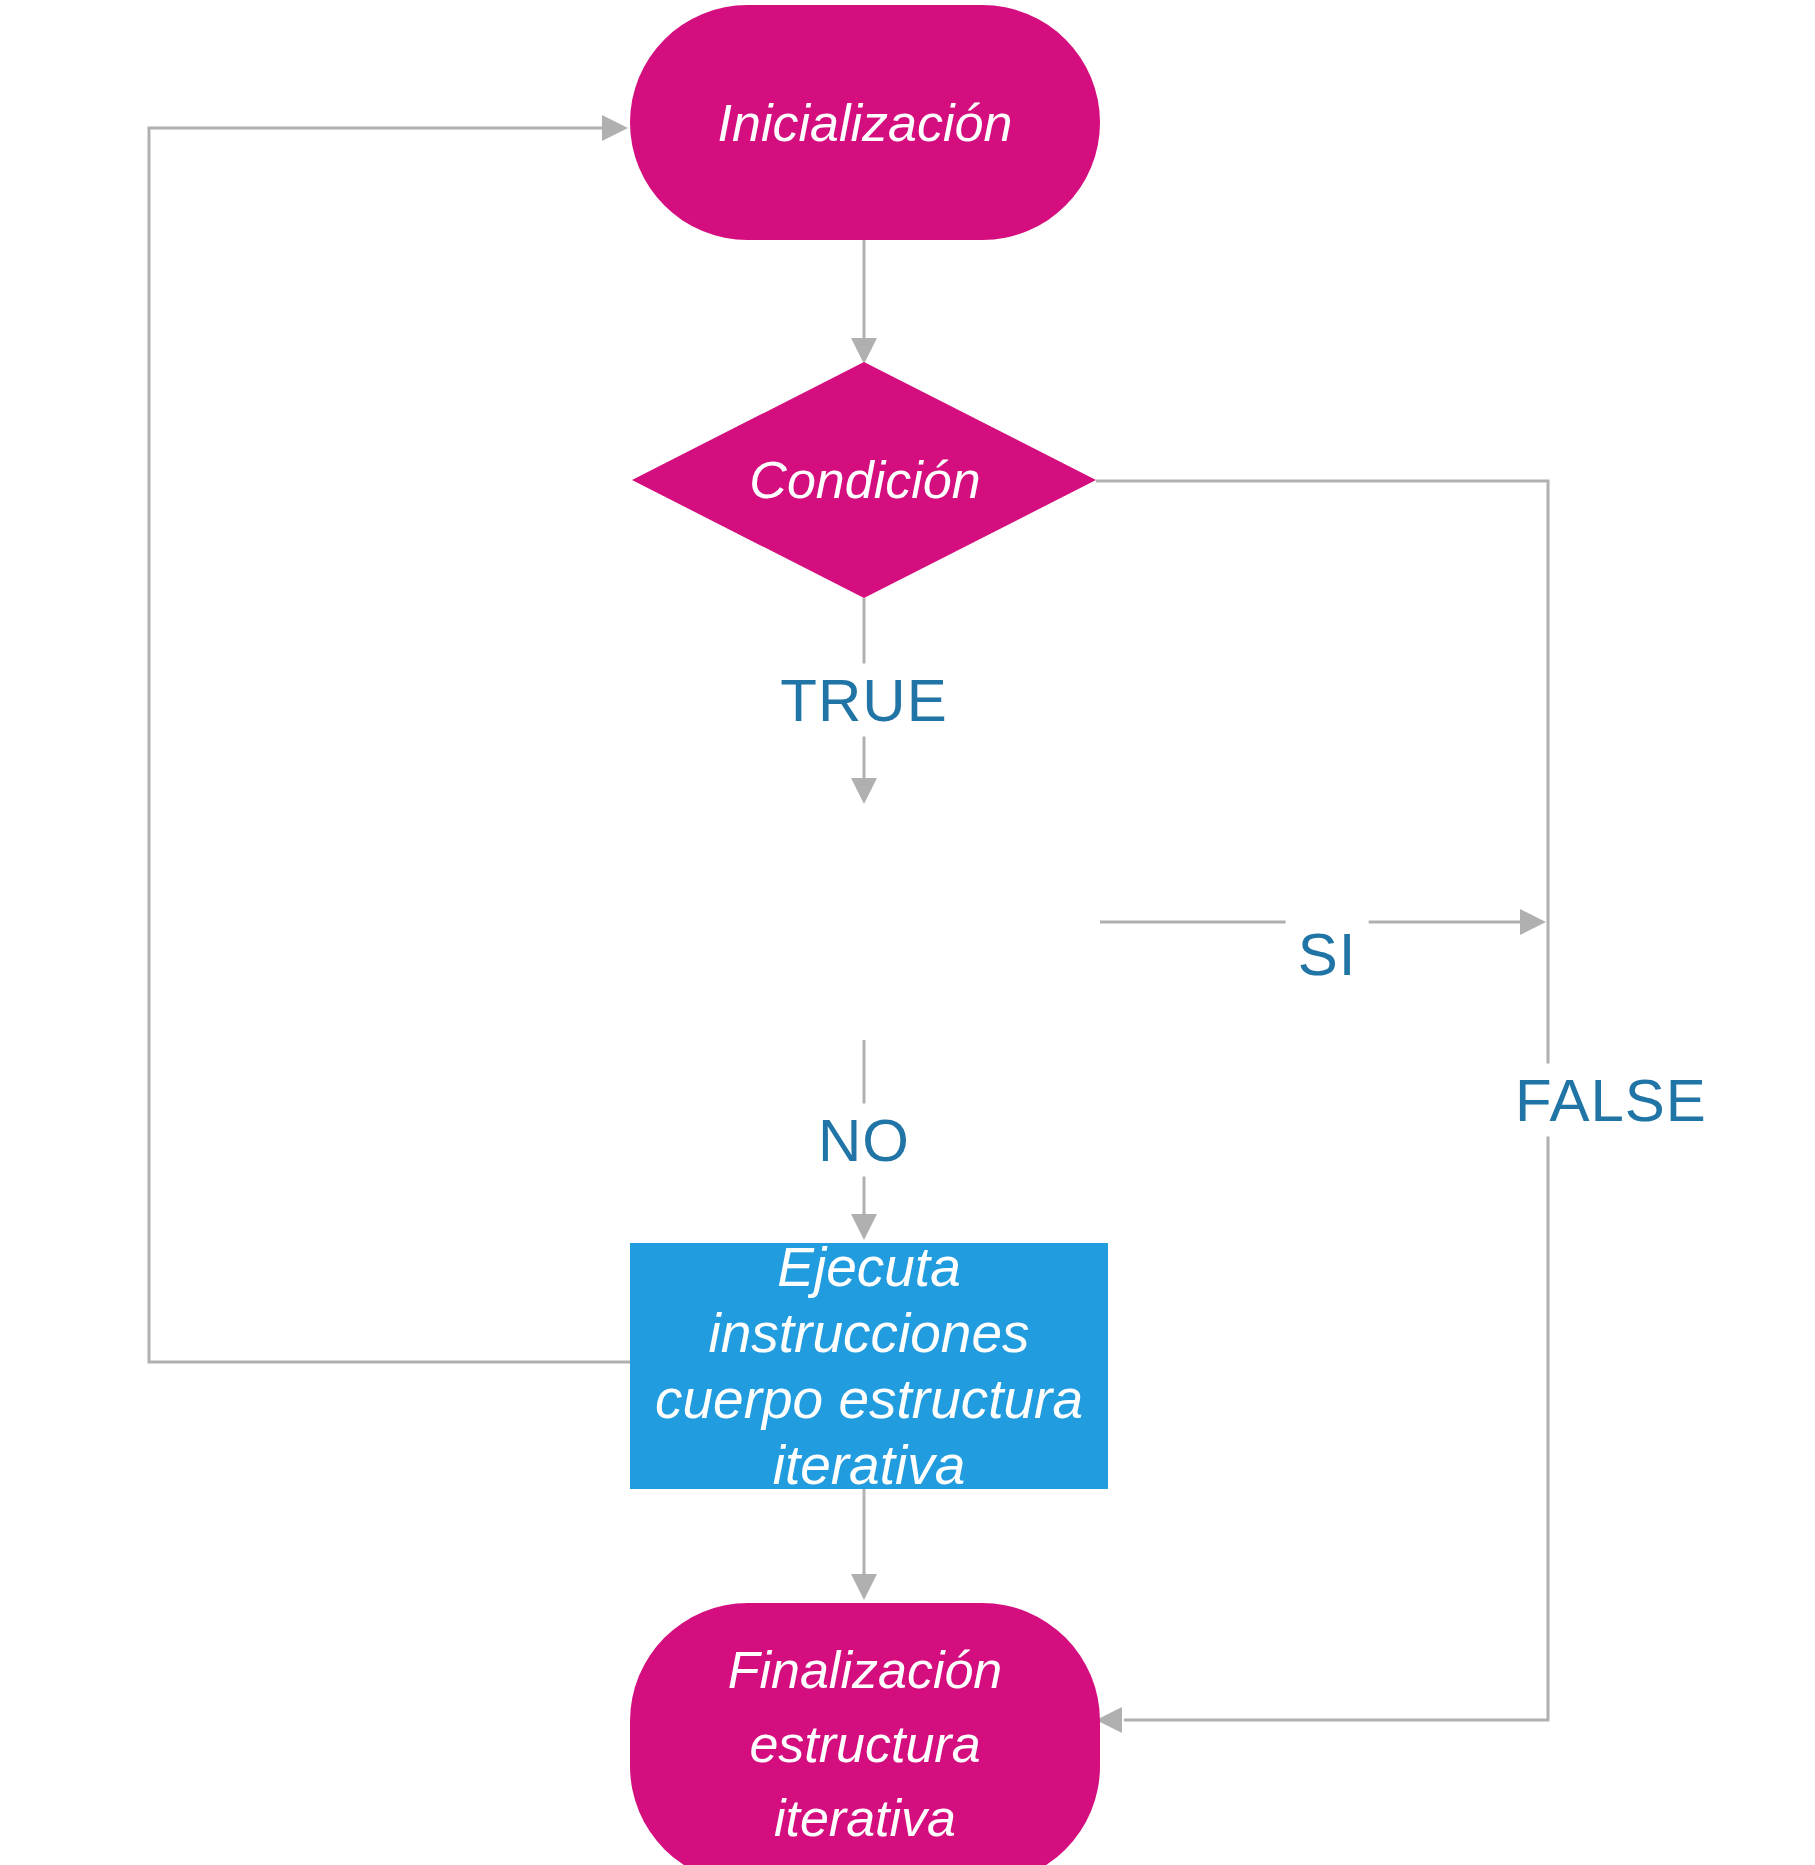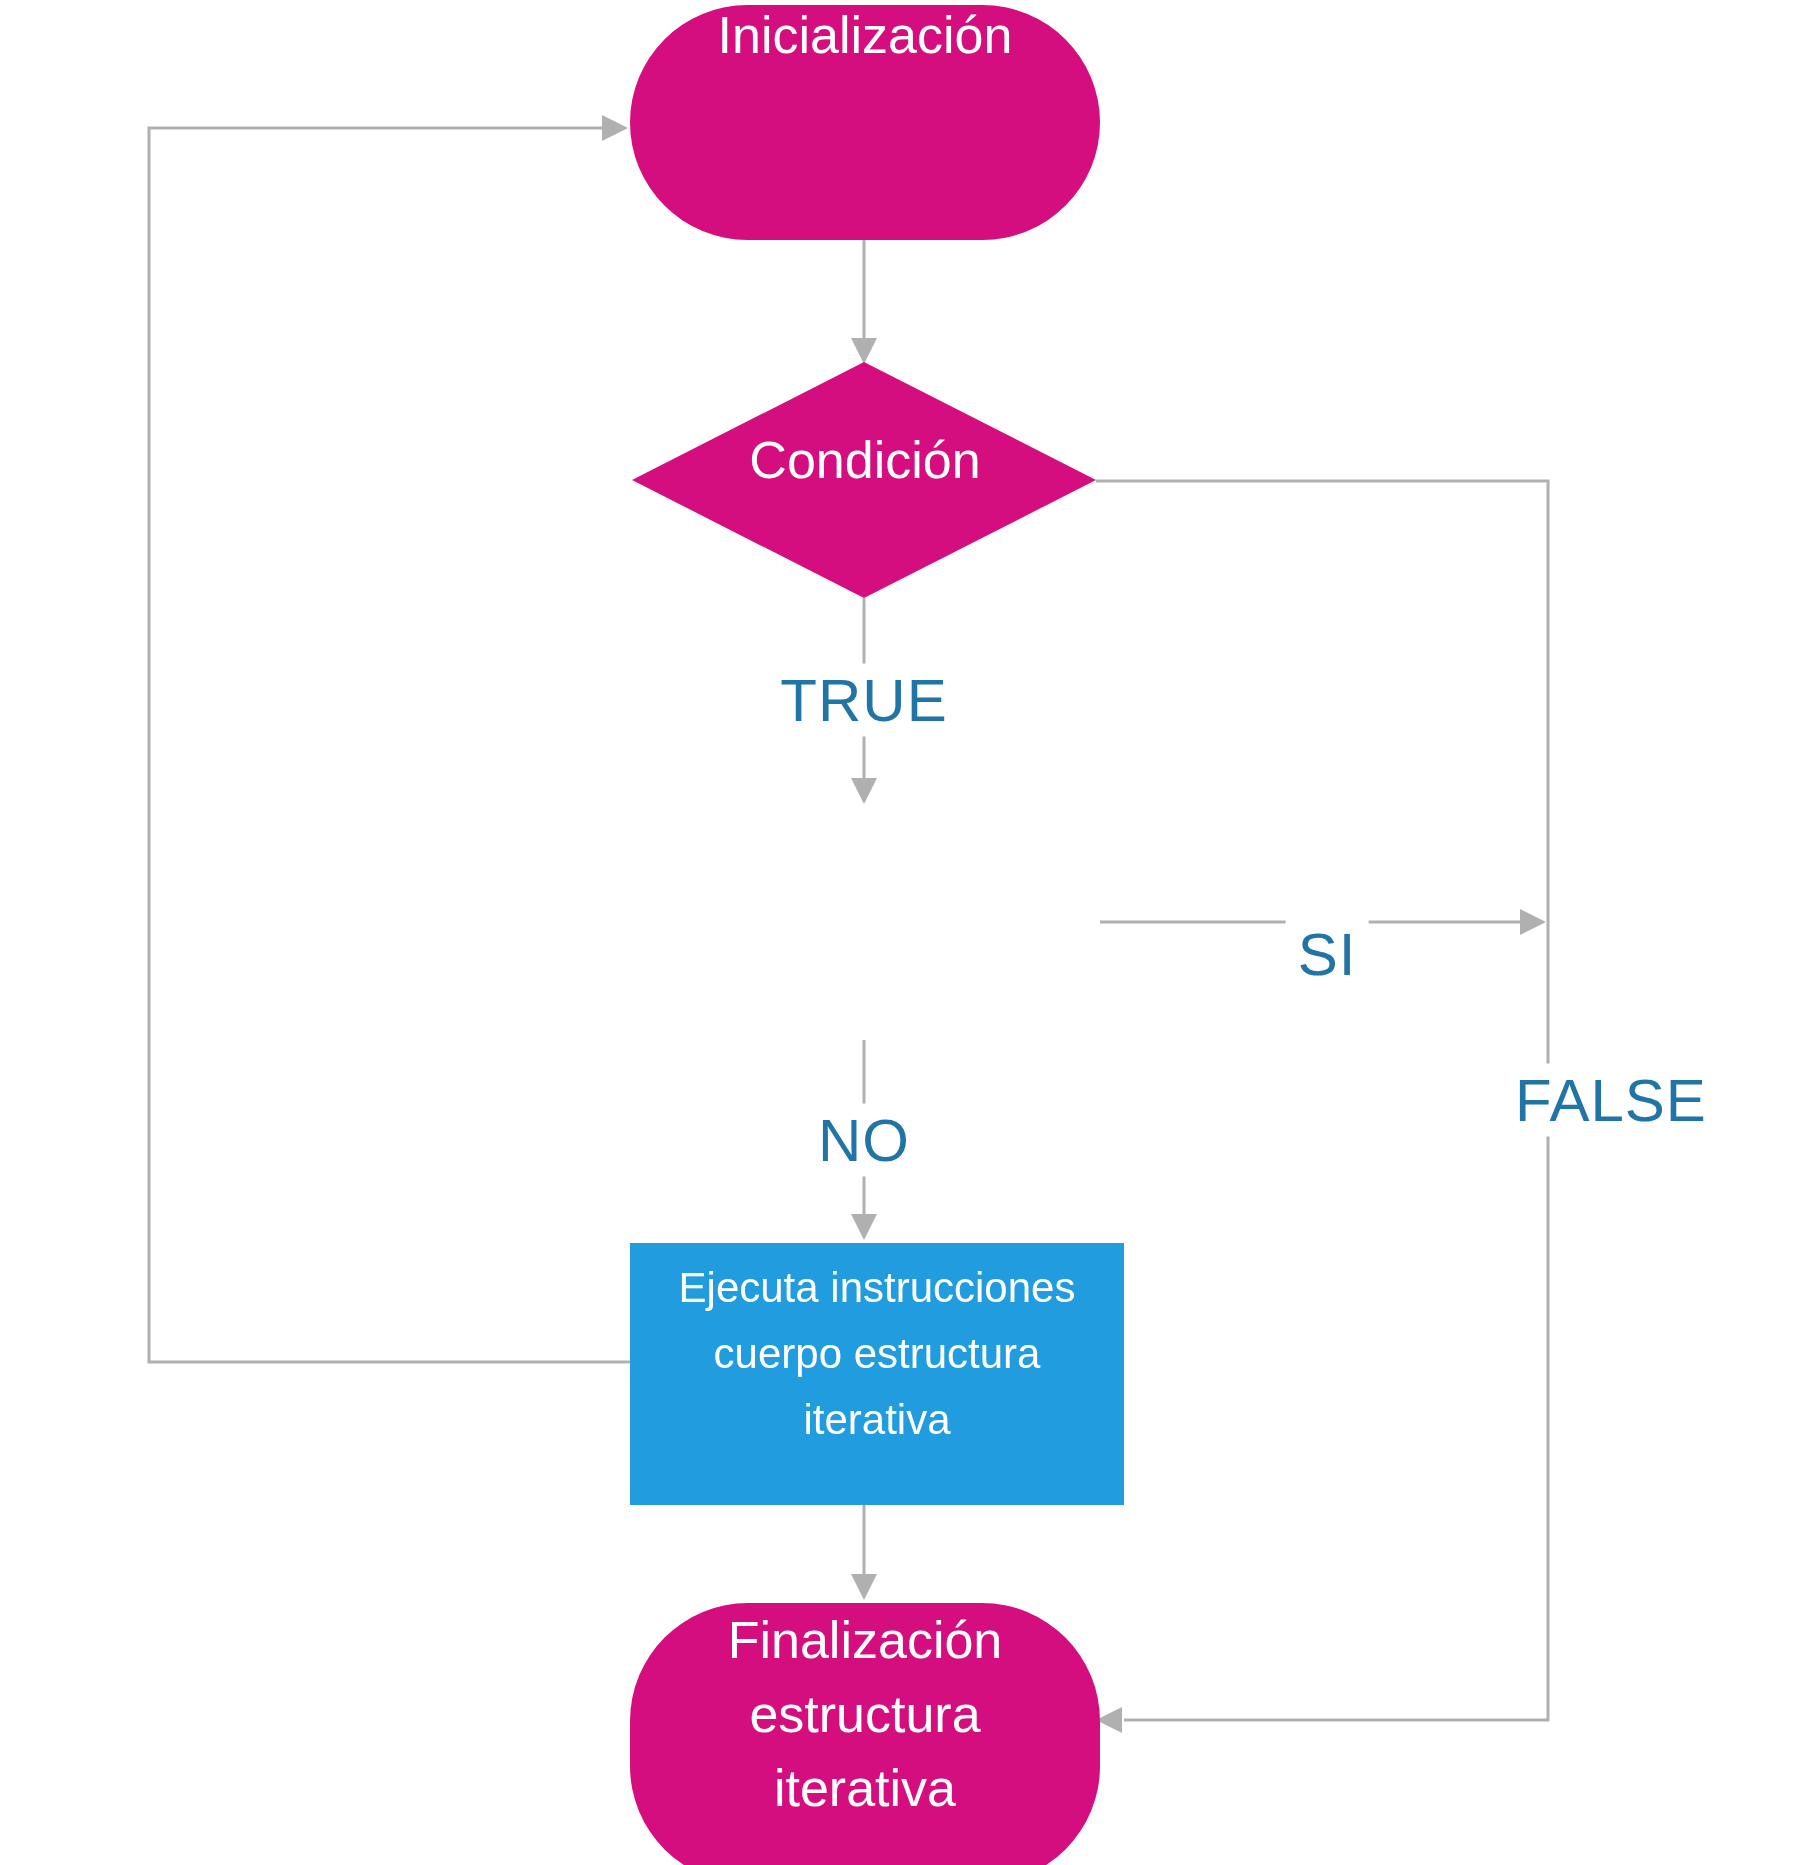--- a/index.html
+++ b/index.html
@@ -31,25 +31,27 @@
     fill: var(--connector, #b0b0b0);
     stroke: none;
   }
   .connector-layer polygon.diamond {
     fill: var(--node-pink, #d40e7e);
     stroke: none;
   }
   .node {
     position: absolute;
     display: flex;
+    align-items: center;
     justify-content: center;
     text-align: center;
     color: var(--node-text, #ffffff);
     font-size: 52px;
     white-space: pre-line;
+    font-style: italic;
   }
   .stadium {
     background: var(--node-pink, #d40e7e);
   }
   .node-start, .node-break, .node-end {
     left: 630px;
     width: 470px;
   }
   .node-start  { top: 5px;    height: 235px; border-radius: 118px; }
   .node-break  { top: 806px;  height: 234px; border-radius: 117px; }
@@ -60,23 +62,23 @@
     width: 470px;
     height: 100px;
     background: transparent;
   }
   .node-body {
     left: 630px;
     top: 1243px;
     width: 470px;
     height: 238px;
     background: var(--node-blue, #209cdf);
-    font-size: 42px;
+    font-size: 55px;
     line-height: 66px;
-    padding: 12px;
+    padding: 4px;
   }
   .edge-label {
     position: absolute;
     transform: translate(-50%, -50%);
     background: #ffffff;
     color: var(--edge-label-text, #2174a6);
     font-size: 60px;
     letter-spacing: 1px;
     padding: 2px 12px;
     white-space: nowrap;

